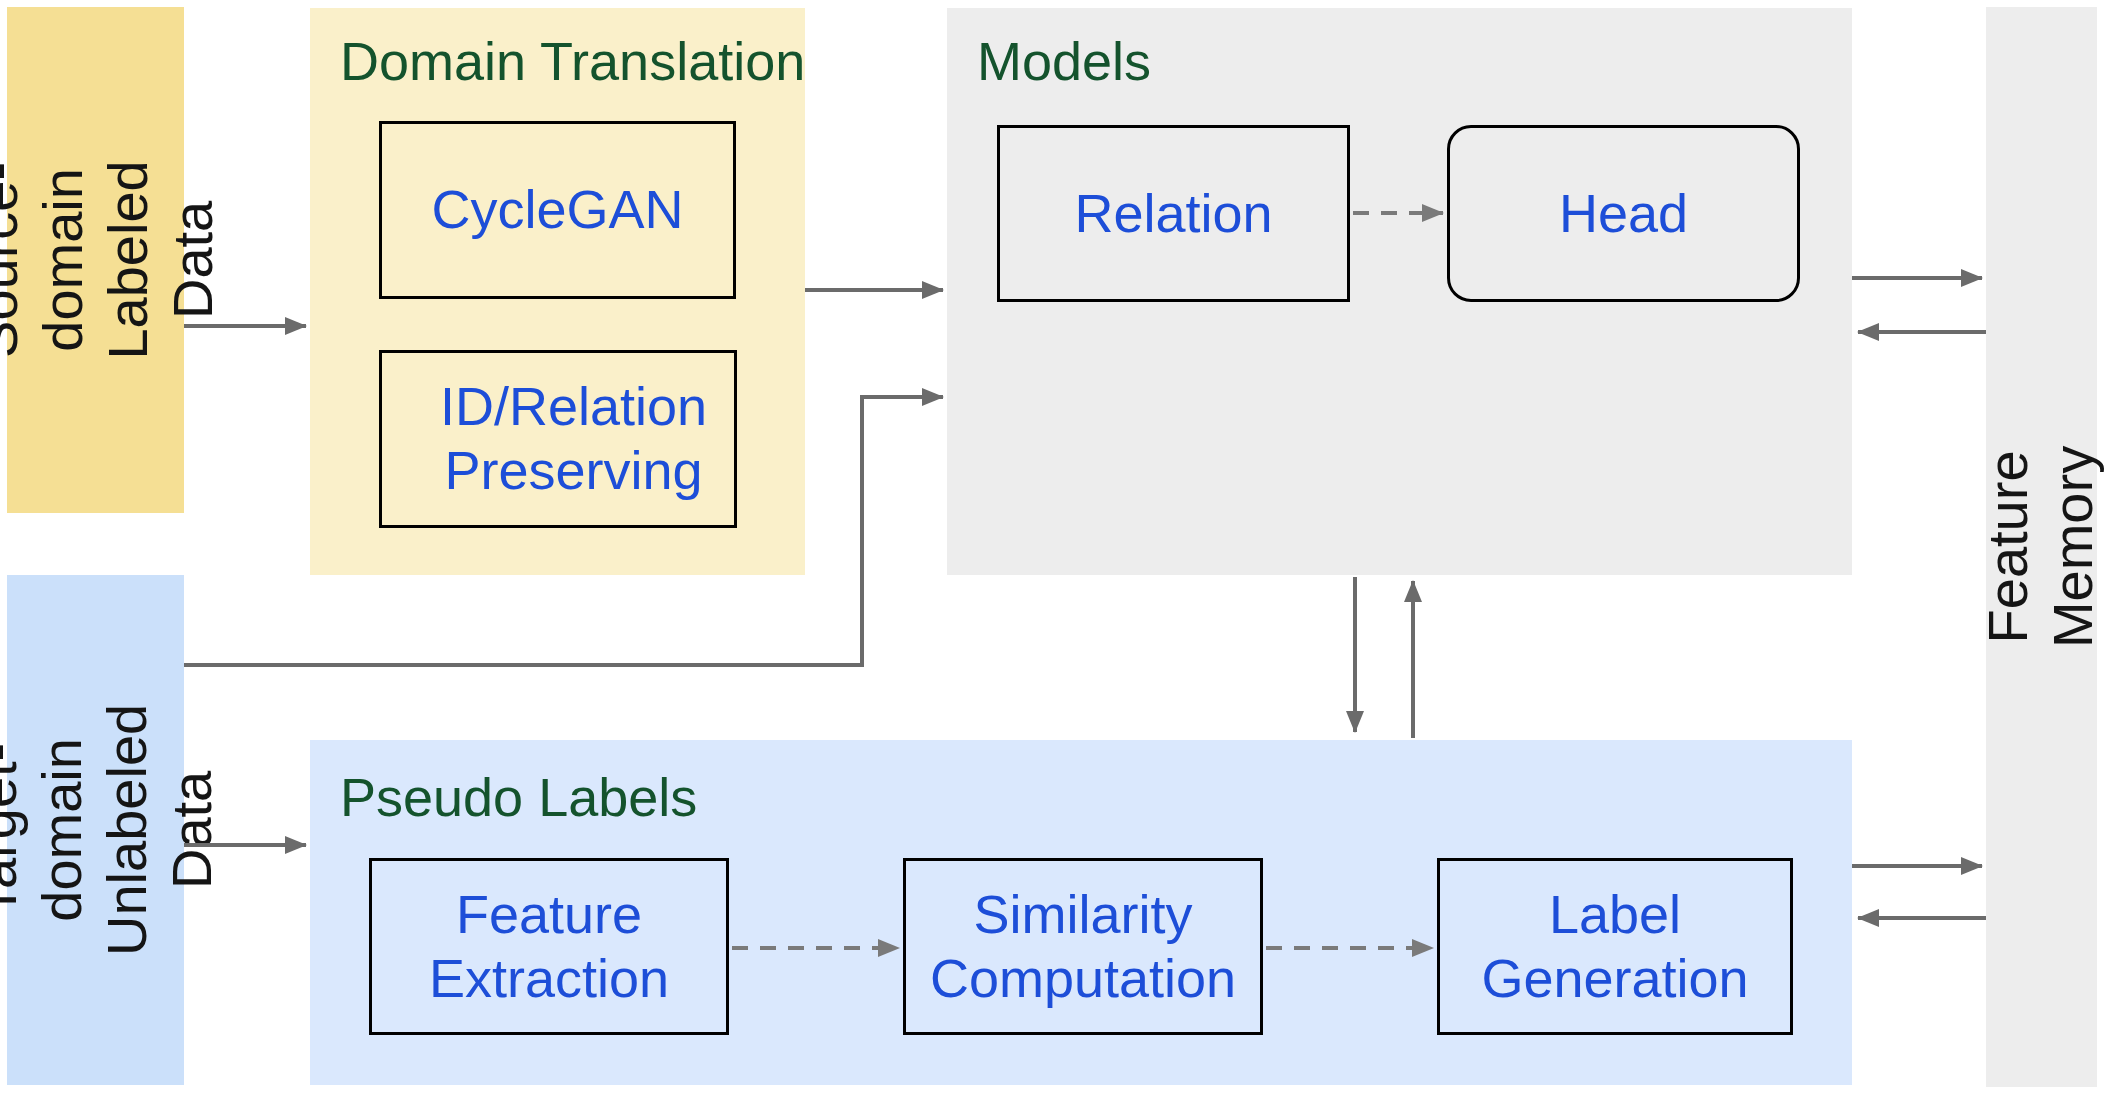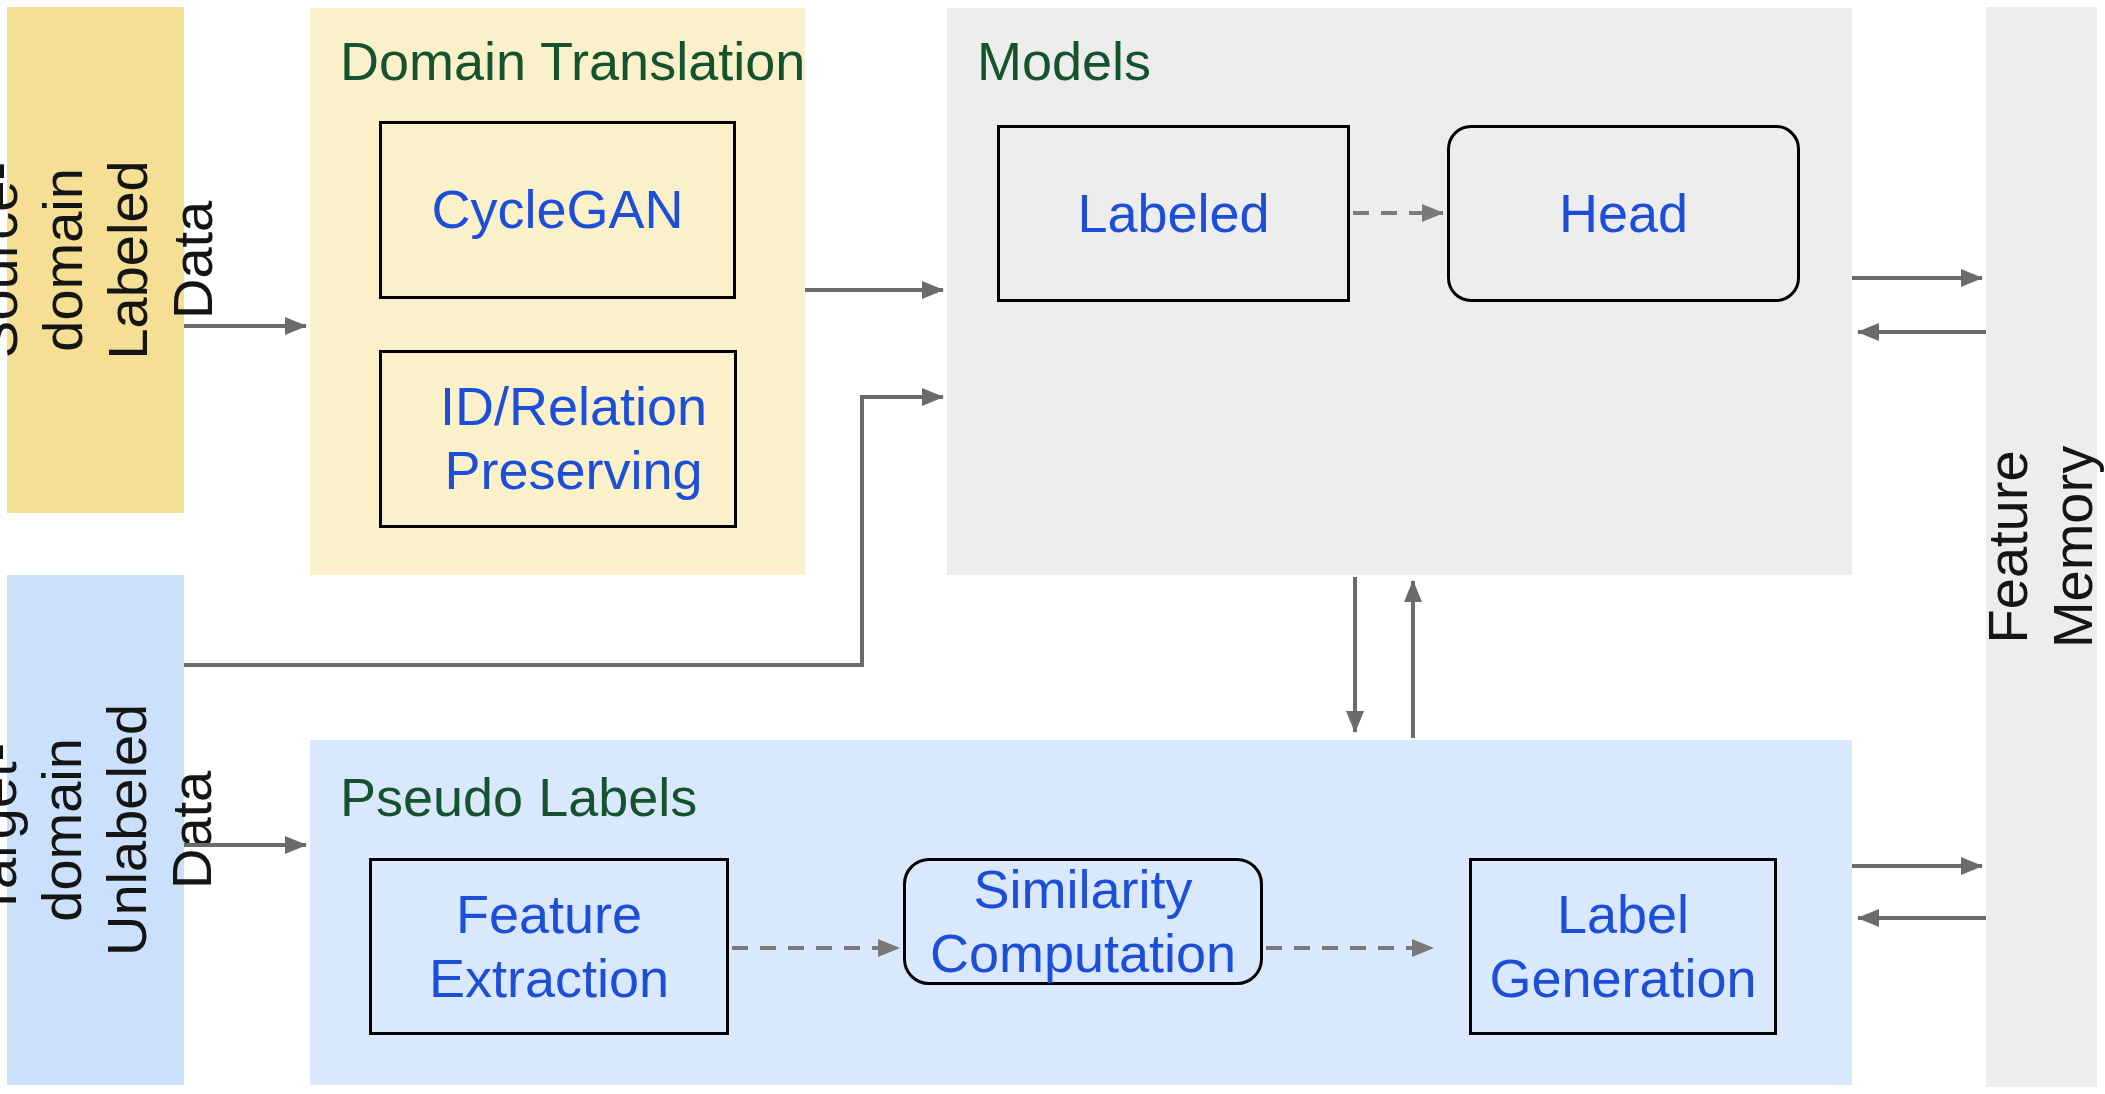--- a/index.html
+++ b/index.html
@@ -55,38 +55,38 @@
   </div>
   <div class="node fill-yellow" style="left:379px;top:350px;width:358px;height:178px;padding-left:31px;">
     <span>ID/Relation
 Preserving</span>
   </div>
 
   <div class="panel fill-gray" style="left:947px;top:8px;width:905px;height:567px;">
     <div class="panel-title">Models</div>
   </div>
   <div class="node fill-gray" style="left:997px;top:125px;width:353px;height:177px;">
-    <span>Labeled</span>
+    <span>Relation</span>
   </div>
   <div class="node fill-gray" style="left:1447px;top:125px;width:353px;height:177px;border-radius:24px;">
     <span>Head</span>
   </div>
 
   <div class="panel fill-blue" style="left:310px;top:740px;width:1542px;height:345px;">
     <div class="panel-title" style="top:28px;text-align:right;">Pseudo Labels</div>
   </div>
   <div class="node fill-blue" style="left:369px;top:858px;width:360px;height:177px;">
     <span>Feature
 Extraction</span>
   </div>
-  <div class="node fill-blue" style="left:903px;top:858px;width:360px;height:127px;border-radius:26px;">
+  <div class="node fill-blue" style="left:903px;top:858px;width:360px;height:177px;">
     <span>Similarity
 Computation</span>
   </div>
-  <div class="node fill-blue" style="left:1437px;top:858px;width:308px;height:177px;margin-left:32px;">
+  <div class="node fill-blue" style="left:1437px;top:858px;width:356px;height:177px;">
     <span>Label
 Generation</span>
   </div>
 
   <svg class="connectors" viewBox="0 0 2105 1094" xmlns="http://www.w3.org/2000/svg">
     <defs>
       <marker id="ah" markerUnits="userSpaceOnUse" markerWidth="26" markerHeight="20" refX="21" refY="9" orient="auto">
         <path d="M0,0 L22,9 L0,18 Z" fill="#6b6b6b"></path>
       </marker>
       <marker id="ahd" markerUnits="userSpaceOnUse" markerWidth="26" markerHeight="20" refX="21" refY="9" orient="auto">

